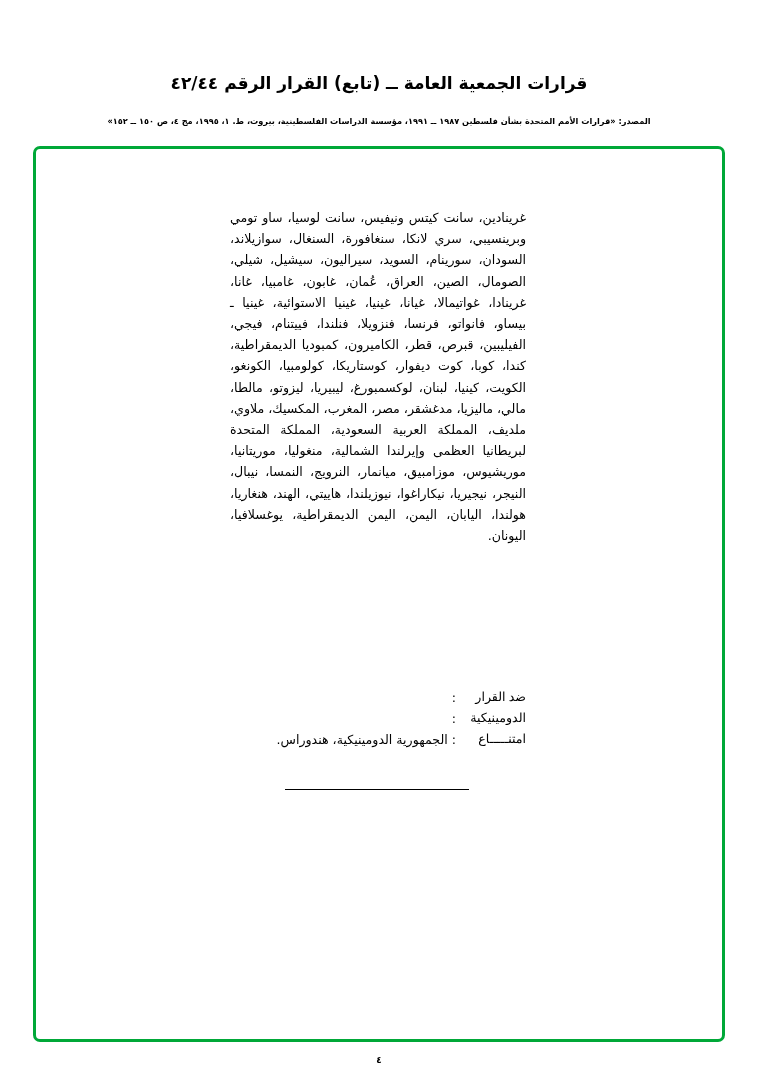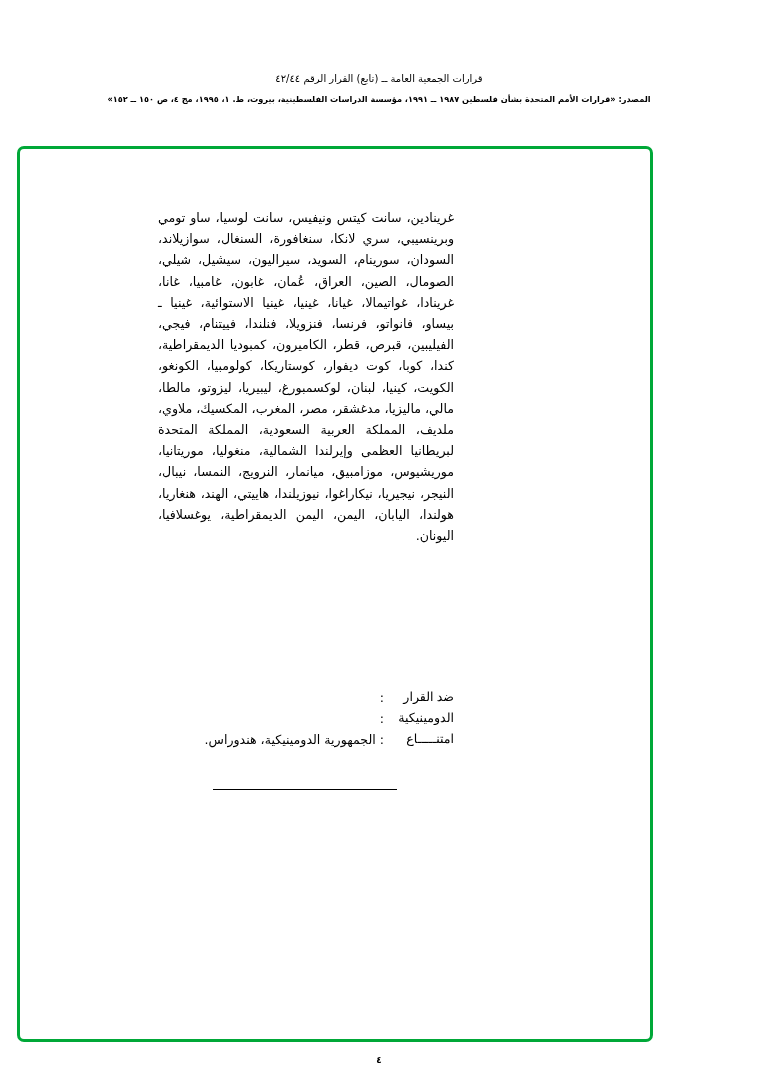--- a/index.html
+++ b/index.html
@@ -23,40 +23,40 @@
 
   
   .header {
     position: absolute;
     top: 72px;
     left: 0;
     right: 0;
     text-align: center;
   }
   .header-title {
-    font-size: 10px;
-    font-weight: normal;
+    font-size: 17px;
+    font-weight: bold;
     letter-spacing: 0px;
     direction: rtl;
     line-height: 1.4;
   }
   .header-source {
-    margin-top: 8px;
+    margin-top: 20px;
     font-size: 8.2px;
     font-weight: bold;
     direction: rtl;
     line-height: 1.4;
   }
 
   
   .frame {
     position: absolute;
     top: 146px;
-    left: 17px;
-    width: 636px;
+    left: 33px;
+    width: 692px;
     height: 896px;
     border: 3.5px solid #00a838;
     border-radius: 7px;
     box-sizing: border-box;
     background: #ffffff;
   }
 
   
   .content {
     position: absolute;

